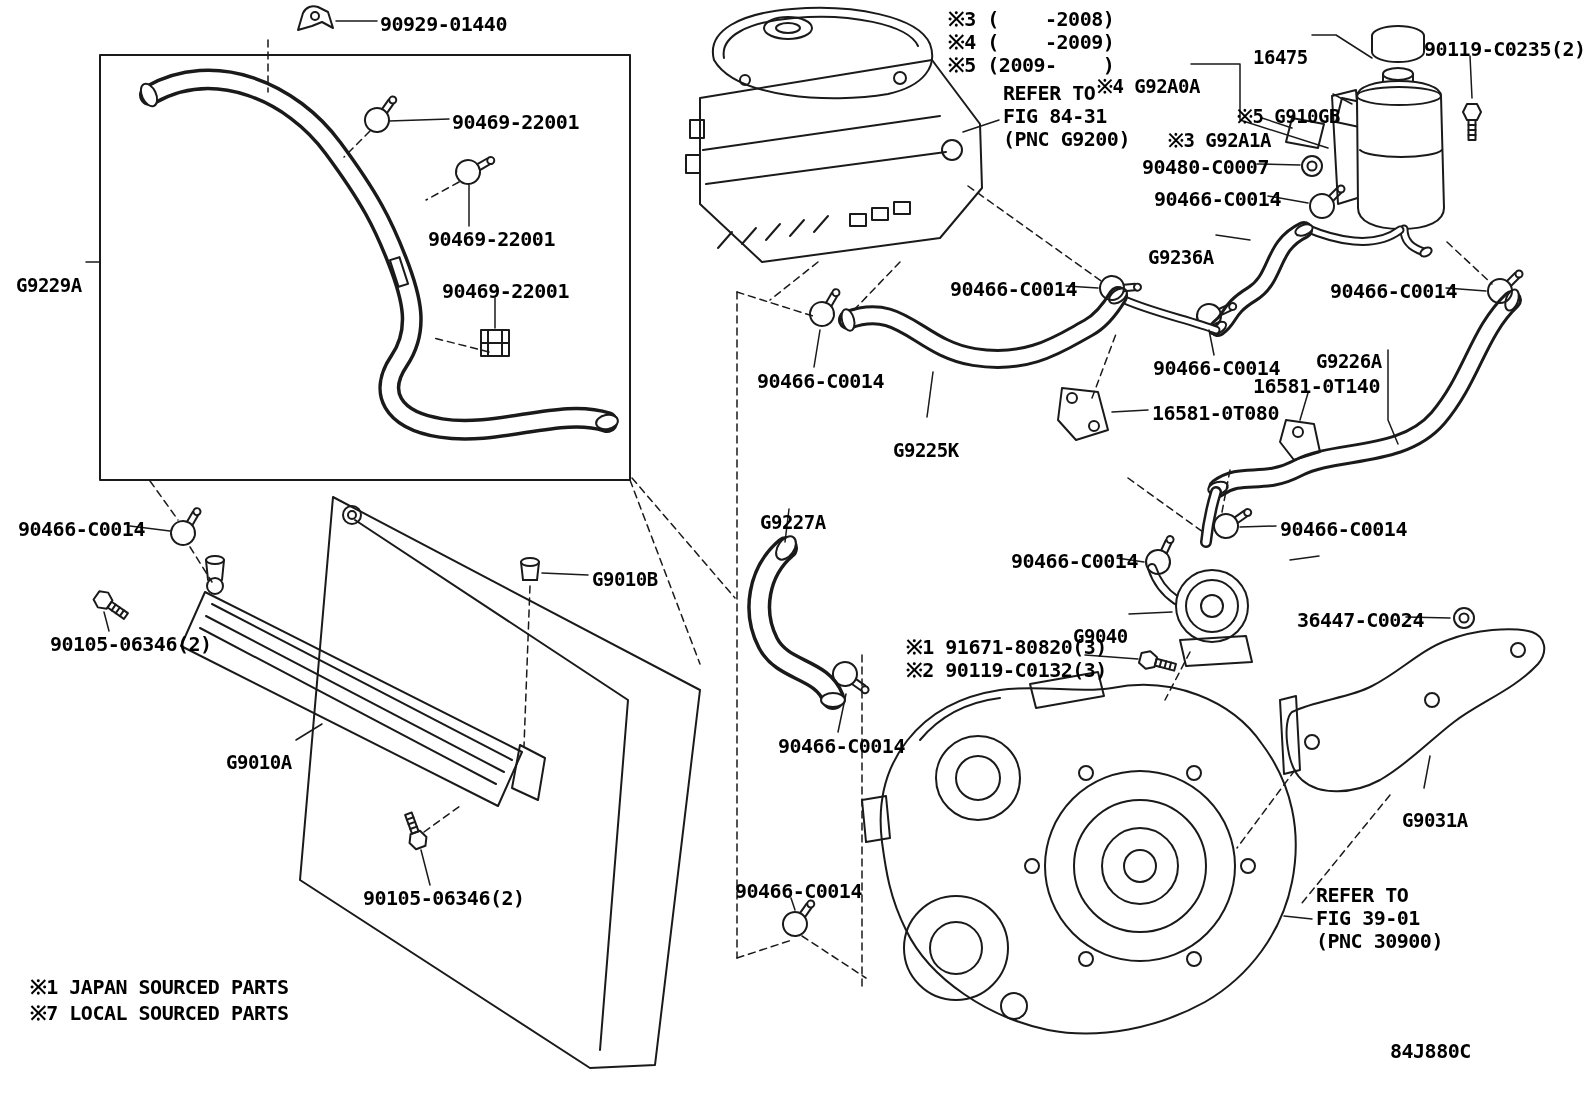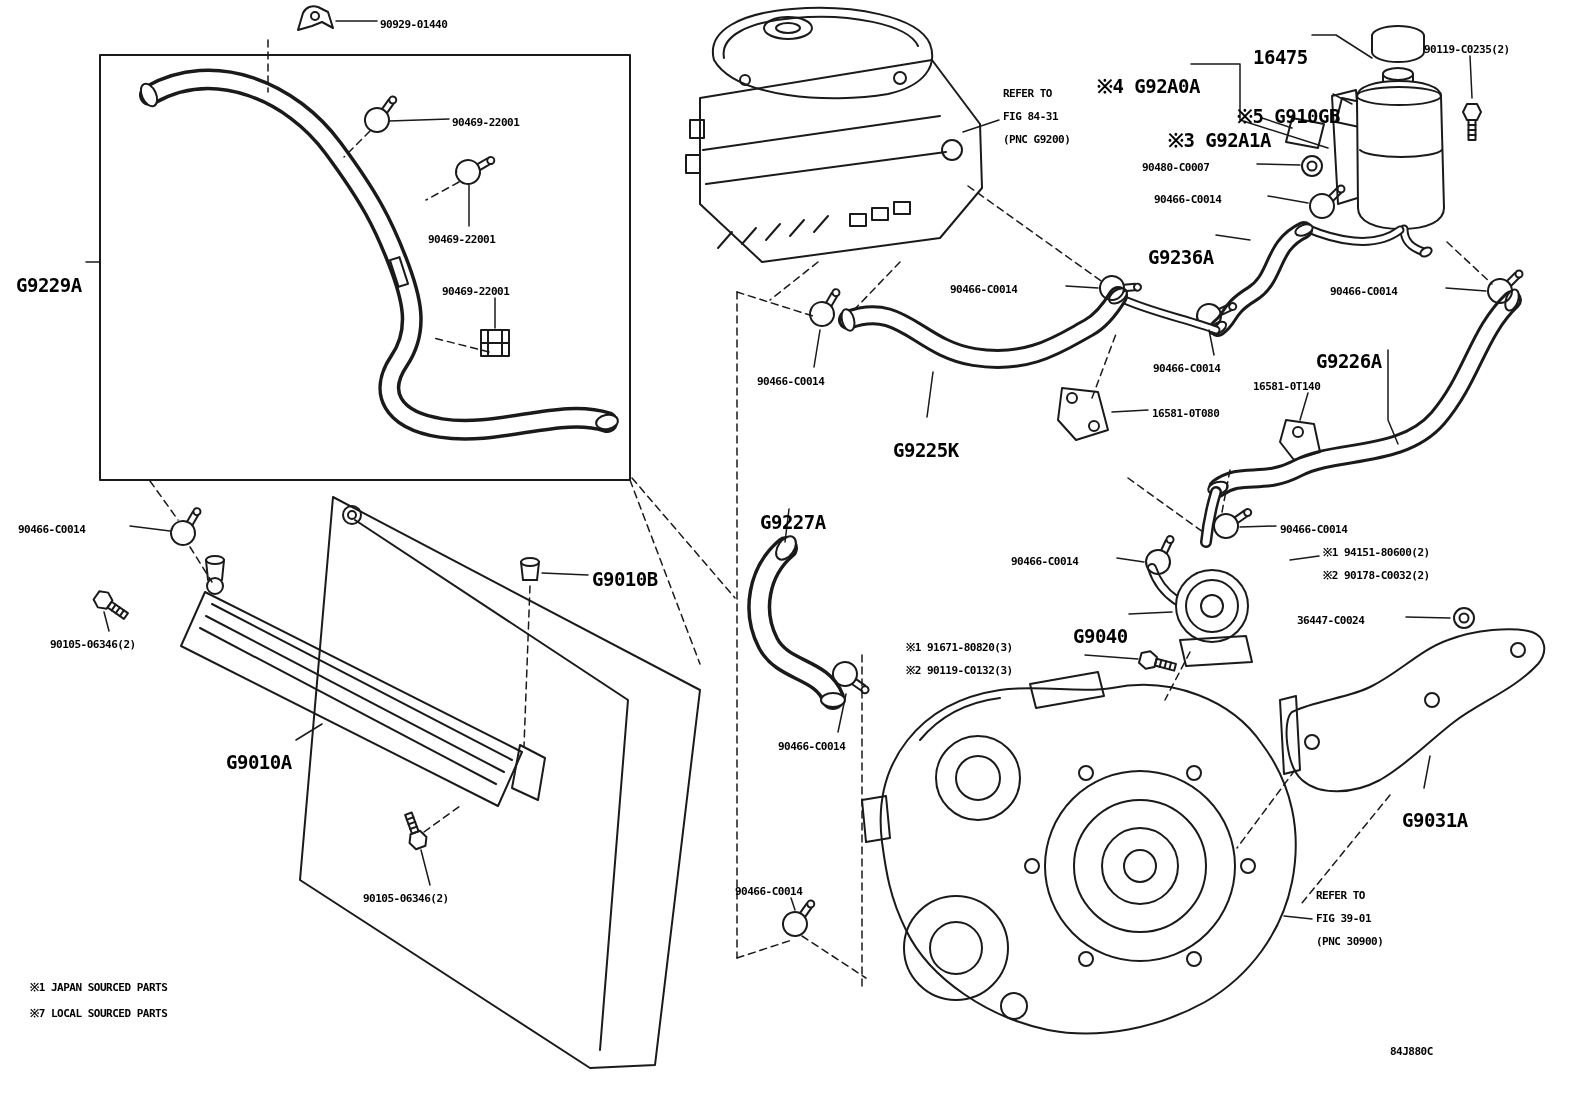--- a/index.html
+++ b/index.html
@@ -3,21 +3,21 @@
 <meta charset="utf-8">
 <style>
   html,body { margin:0; padding:0; background:#fff; }
   .stage {
     position:relative; width:1592px; height:1099px; background:#ffffff;
     font-family:"DejaVu Sans Mono","Liberation Mono",monospace;
     overflow:hidden;
   }
   .stage svg { position:absolute; left:0; top:0; }
   .lbl {
-    position:absolute; font-size:11px; font-weight:bold; color:#000;
+    position:absolute; font-size:20px; font-weight:bold; color:#000;
     white-space:pre; line-height:23px; letter-spacing:-0.5px;
   }
   .lbl.big { font-size:19px; line-height:24px;margin-top:20px; }
 </style>
 </head>
 <body>
 
 <div class="stage">
 
 <svg width="1592" height="1099" viewBox="0 0 1592 1099" stroke="#1a1a1a" fill="none" stroke-width="2" stroke-linecap="round" stroke-linejoin="round">
@@ -316,20 +316,23 @@
 <div class="lbl" style="left:380px;top:13px">90929-01440</div>
 <div class="lbl" style="left:452px;top:111px">90469-22001</div>
 <div class="lbl" style="left:428px;top:228px">90469-22001</div>
 <div class="lbl" style="left:442px;top:280px">90469-22001</div>
 <div class="lbl big" style="left:16px;top:253px">G9229A</div>
 <div class="lbl" style="left:18px;top:518px">90466-C0014</div>
 <div class="lbl" style="left:50px;top:633px">90105-06346(2)</div>
 <div class="lbl big" style="left:592px;top:547px">G9010B</div>
 <div class="lbl big" style="left:226px;top:730px">G9010A</div>
 <div class="lbl" style="left:363px;top:887px">90105-06346(2)</div>
+<div class="lbl" style="left:948px;top:8px">※3 (    -2008)
+※4 (    -2009)
+※5 (2009-    )</div>
 <div class="lbl" style="left:1003px;top:82px">REFER TO
 FIG 84-31
 (PNC G9200)</div>
 <div class="lbl big" style="left:1097px;top:54px">※4 G92A0A</div>
 <div class="lbl big" style="left:1253px;top:25px">16475</div>
 <div class="lbl" style="left:1424px;top:38px">90119-C0235(2)</div>
 <div class="lbl big" style="left:1237px;top:84px">※5 G910GB</div>
 <div class="lbl big" style="left:1168px;top:108px">※3 G92A1A</div>
 <div class="lbl" style="left:1142px;top:156px">90480-C0007</div>
 <div class="lbl" style="left:1154px;top:188px">90466-C0014</div>
@@ -338,22 +341,20 @@
 <div class="lbl" style="left:1330px;top:280px">90466-C0014</div>
 <div class="lbl" style="left:1153px;top:357px">90466-C0014</div>
 <div class="lbl big" style="left:1316px;top:329px">G9226A</div>
 <div class="lbl" style="left:1253px;top:375px">16581-0T140</div>
 <div class="lbl" style="left:757px;top:370px">90466-C0014</div>
 <div class="lbl big" style="left:893px;top:418px">G9225K</div>
 <div class="lbl" style="left:1152px;top:402px">16581-0T080</div>
 <div class="lbl big" style="left:760px;top:490px">G9227A</div>
 <div class="lbl" style="left:1280px;top:518px">90466-C0014</div>
 <div class="lbl" style="left:1011px;top:550px">90466-C0014</div>
-<div class="lbl" style="left:1323px;top:541px">※1 94151-80600(2)
-※2 90178-C0032(2)</div>
 <div class="lbl big" style="left:1073px;top:604px">G9040</div>
 <div class="lbl" style="left:1297px;top:609px">36447-C0024</div>
 <div class="lbl" style="left:906px;top:636px">※1 91671-80820(3)
 ※2 90119-C0132(3)</div>
 <div class="lbl" style="left:778px;top:735px">90466-C0014</div>
 <div class="lbl big" style="left:1402px;top:788px">G9031A</div>
 <div class="lbl" style="left:1316px;top:884px">REFER TO
 FIG 39-01
 (PNC 30900)</div>
 <div class="lbl" style="left:735px;top:880px">90466-C0014</div>

